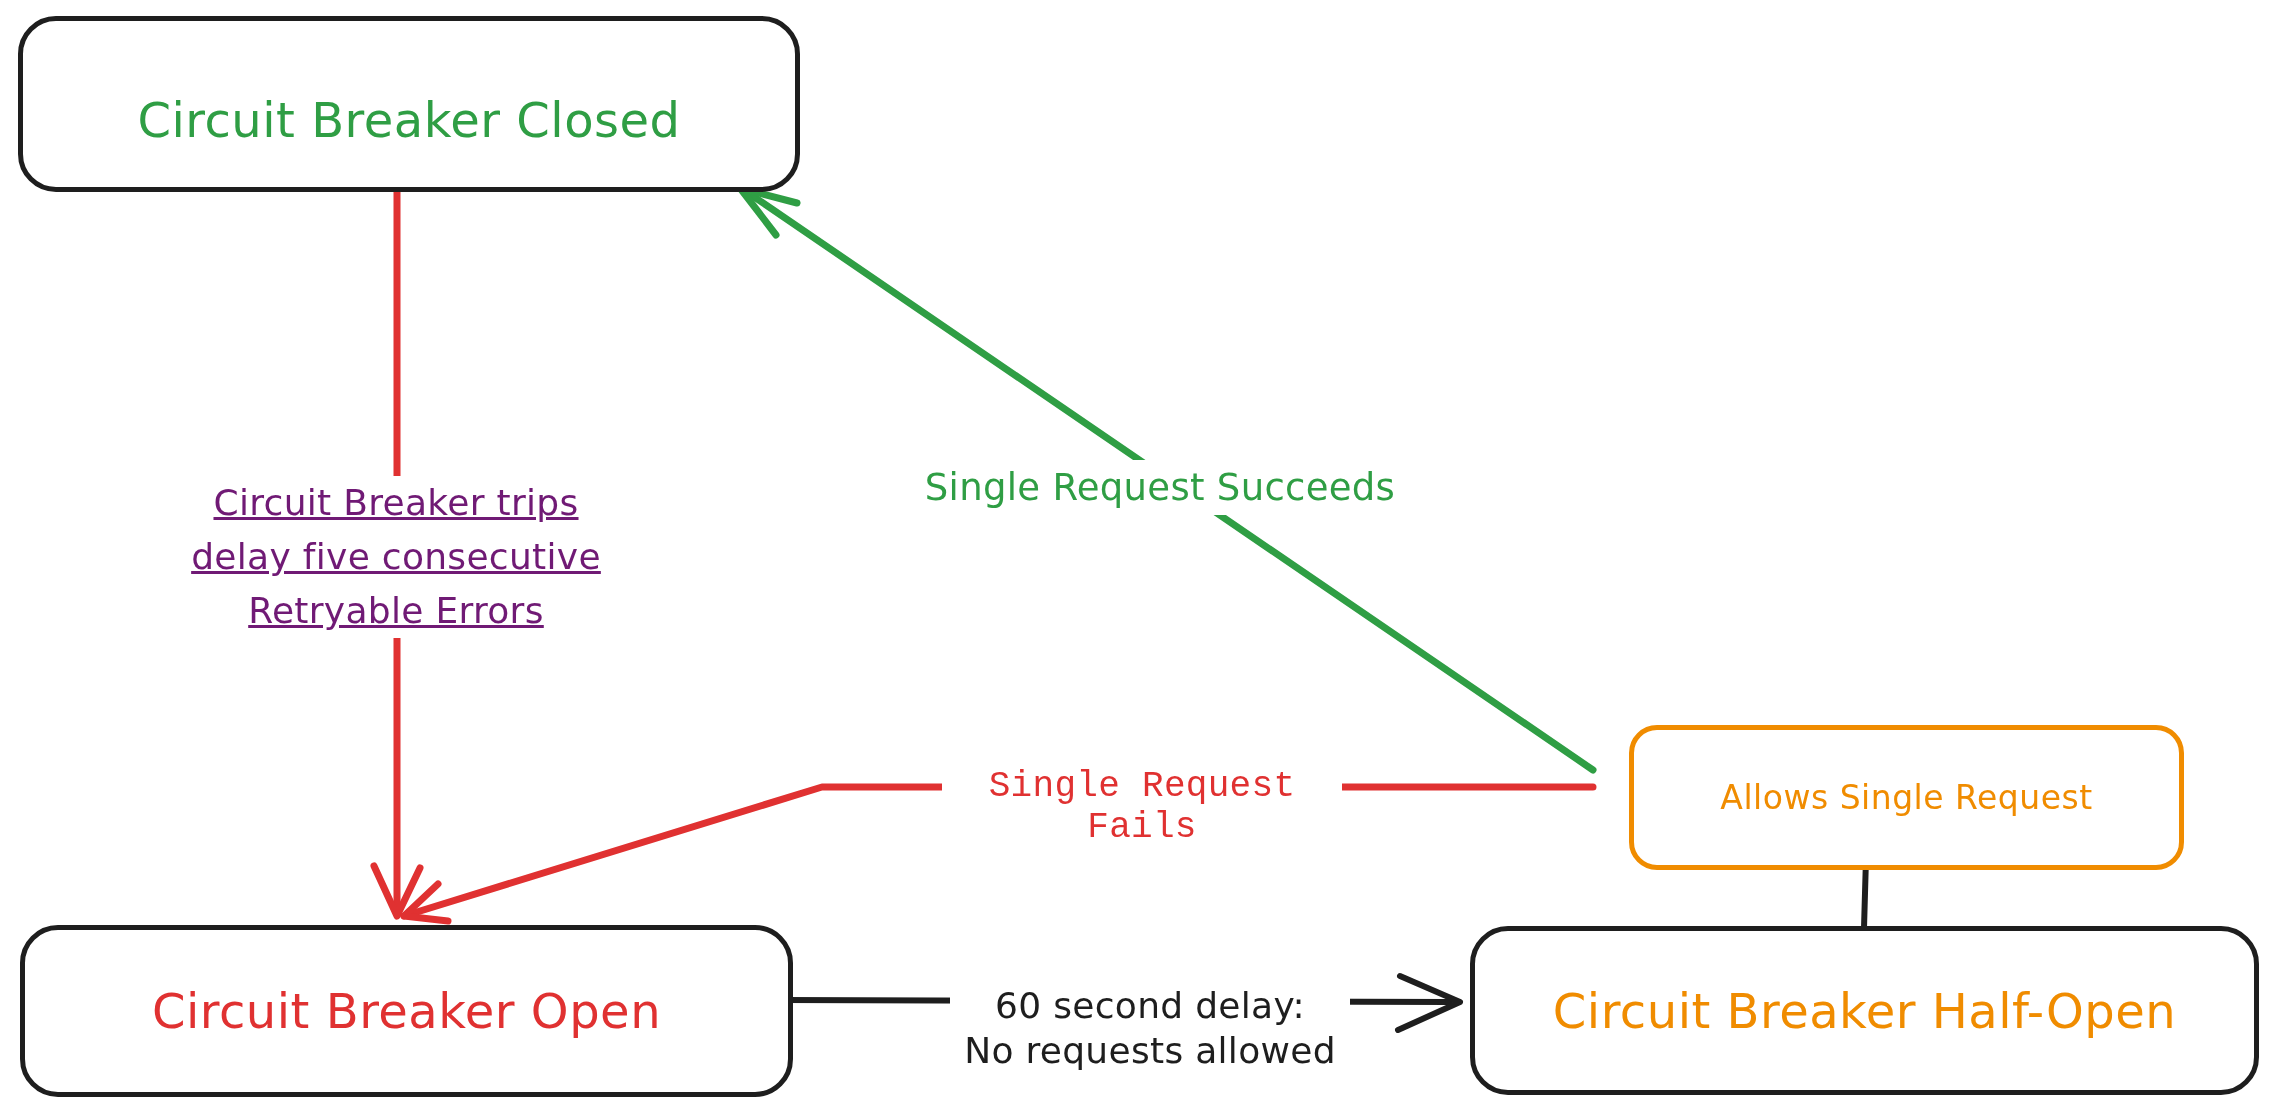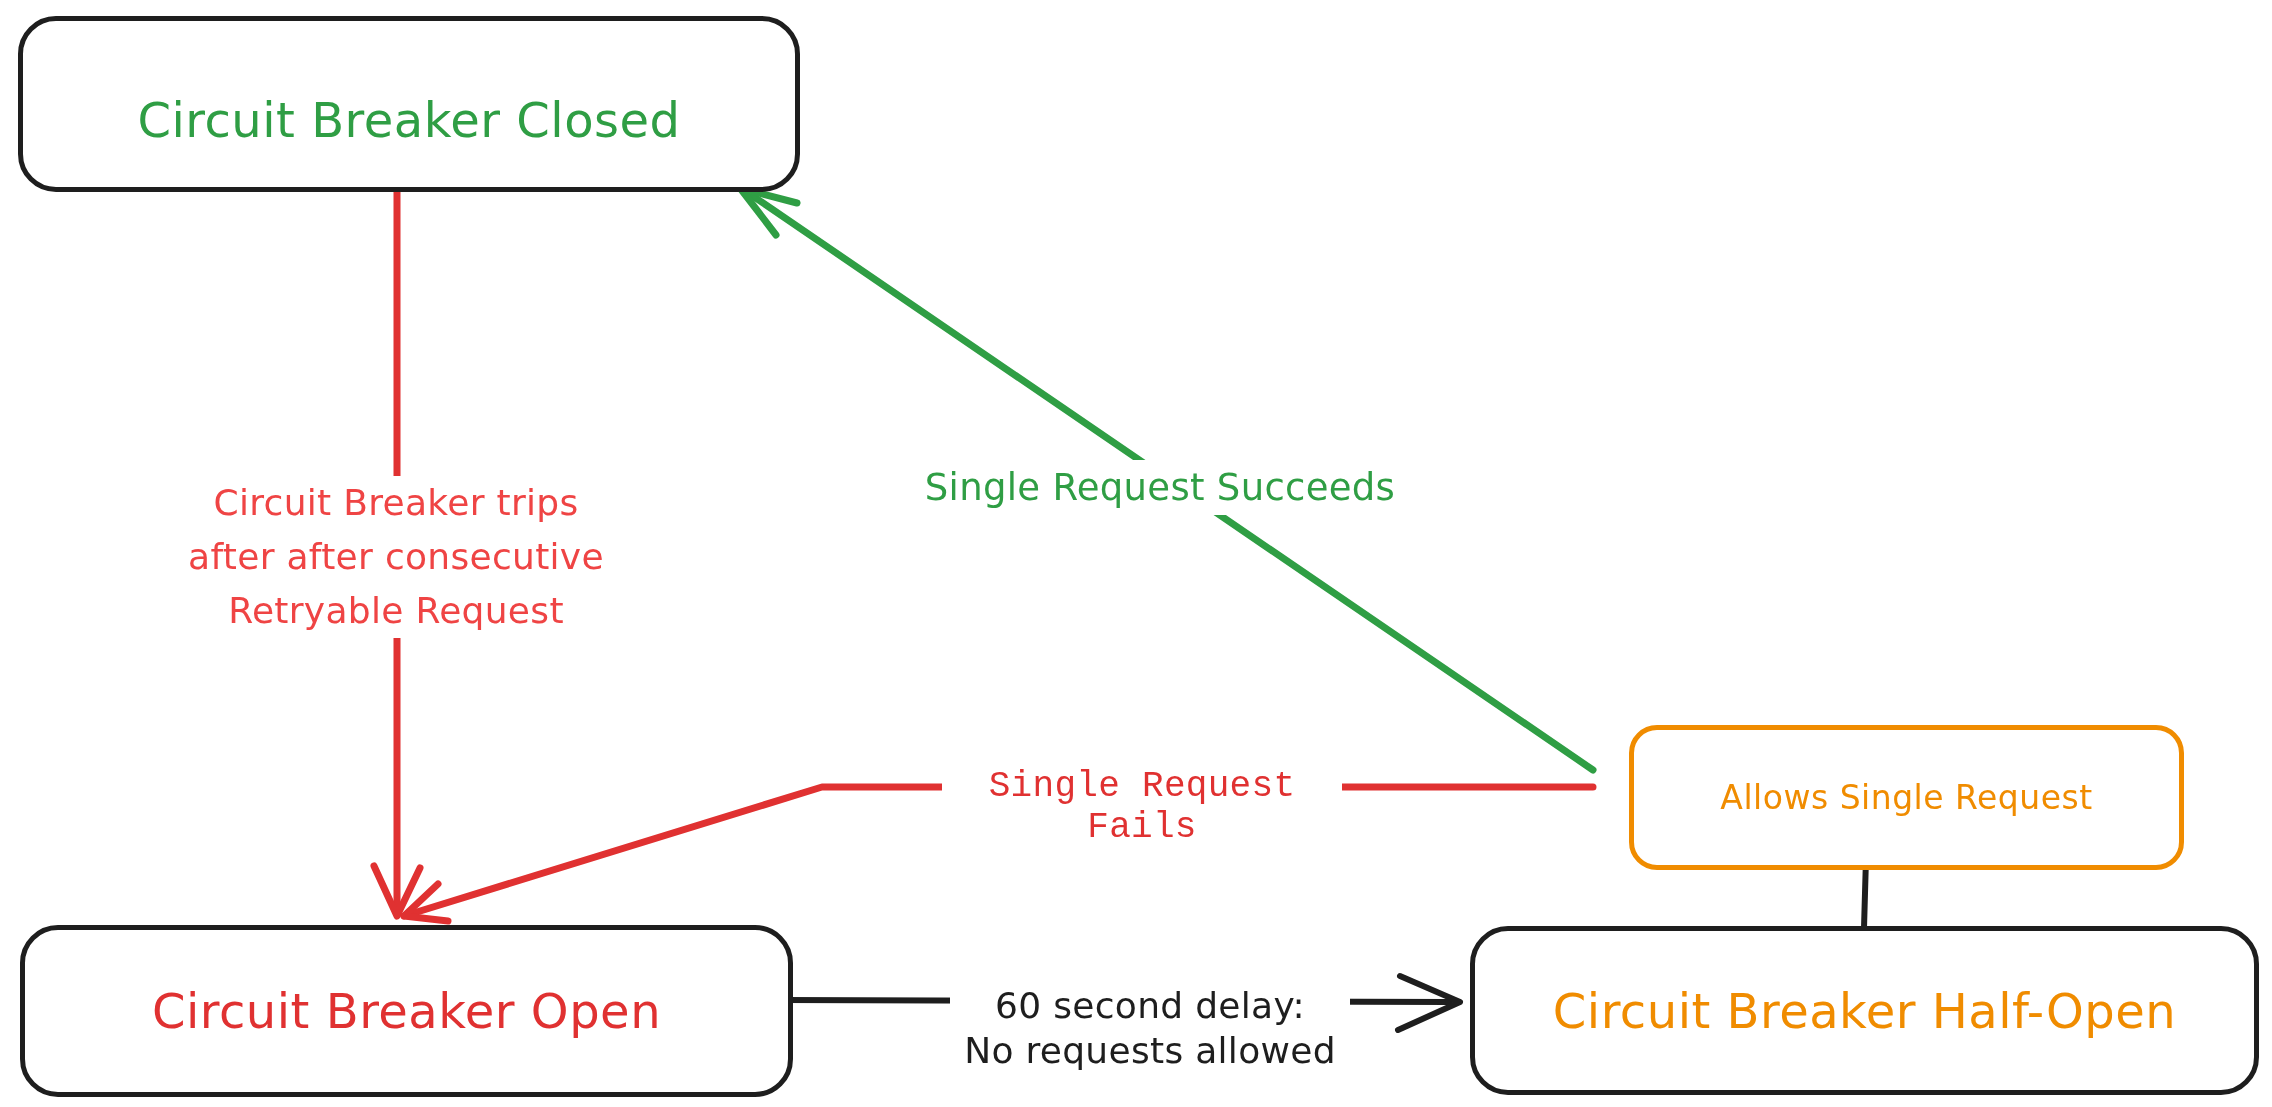--- a/index.html
+++ b/index.html
@@ -54,24 +54,24 @@
 
     <line x1="1593" y1="770" x2="747" y2="192" stroke-width="7" stroke="#2f9e44"></line>
     <polyline points="797,203 740,188 776,235" stroke-width="7" stroke="#2f9e44"></polyline>
 
     <line x1="783" y1="1000" x2="1450" y2="1002" stroke-width="6" stroke="#1e1e1e"></line>
     <polyline points="1400,976 1460,1002 1398,1030" stroke-width="6" stroke="#1e1e1e"></polyline>
 
     <line x1="1866" y1="858" x2="1864" y2="928" stroke-width="6" stroke="#1e1e1e"></line>
   </svg>
 
-  <div class="edge-label lbl-trip" style="color: #ef4444;">
+  <div class="edge-label lbl-trip" style="color: #701a75; text-decoration: underline;">
     <div>Circuit Breaker trips</div>
-    <div>after after consecutive</div>
-    <div>Retryable Request</div>
+    <div>delay five consecutive</div>
+    <div>Retryable Errors</div>
   </div>
 
   <div class="edge-label lbl-succeeds" style="color: rgb(47, 158, 68);">Single Request Succeeds</div>
 
   <div class="edge-label lbl-fails" style="color: rgb(224, 49, 49); font-family: Liberation Mono, monospace;">Single Request Fails</div>
 
   <div class="edge-label lbl-delay" style="color: rgb(30, 30, 30);">
     <div>60 second delay:</div>
     <div>No requests allowed</div>
   </div>

